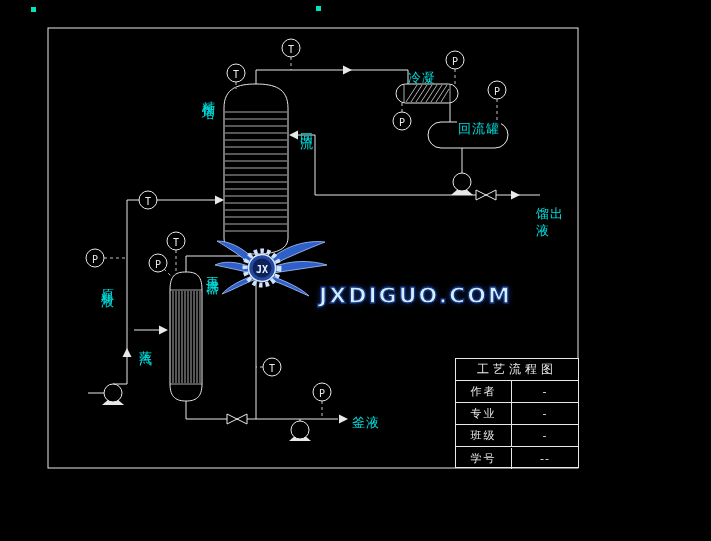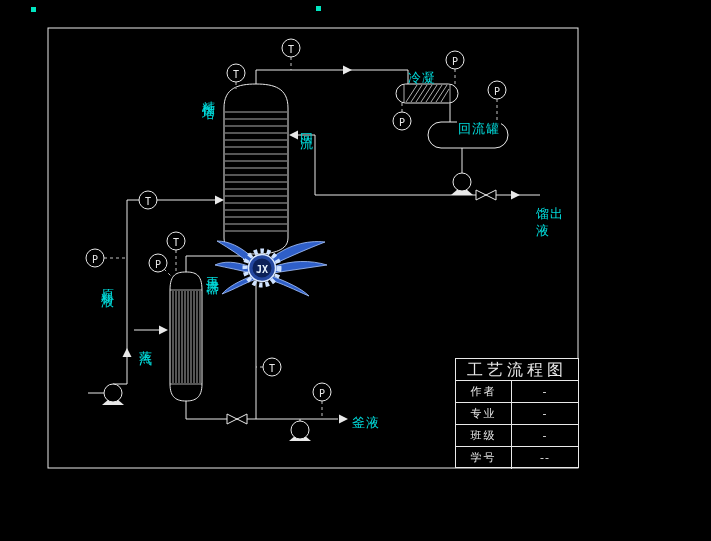--- a/index.html
+++ b/index.html
@@ -20,23 +20,23 @@
   .valve { fill:#000; stroke:#e9e9e9; stroke-width:1; }
 
   .lbl { position:absolute; color:#00dcdc; font-size:13px; line-height:17px; letter-spacing:1px; }
   .lbl.v { writing-mode:vertical-rl; text-orientation:upright; letter-spacing:3px; line-height:14px; }
   .lbl.onvessel { background:#000; padding:0 1px; }
 
   .grip { position:absolute; width:5px; height:5px; background:#00e5c0; }
 
   .titleblock { position:absolute; left:455px; top:358px; width:124px; height:110px;
     border:1px solid #e9e9e9; color:#e9e9e9; background:#000; }
-  .tb-title { height:22px; line-height:21px; text-align:center; font-size:16px;
+  .tb-title { height:22px; line-height:21px; text-align:center; font-size:12px;
     letter-spacing:4px; border-bottom:1px solid #e9e9e9; }
-  .tb-row { display:flex; height:22px; border-bottom:1px solid #e9e9e9; font-size:11px; line-height:21px; }
+  .tb-row { display:flex; height:22px; border-bottom:1px solid #e9e9e9; font-size:11px; line-height:21px;align-items:center; }
   .tb-row:last-child { border-bottom:none; }
   .tb-label { width:56px; text-align:center; border-right:1px solid #e9e9e9; letter-spacing:2px; }
   .tb-value { flex:1; text-align:center; letter-spacing:1px; }
 
   .wm-wings { position:absolute; left:215px; top:236px; }
   .wm-brand { position:absolute; left:318px; top:230px; font-size:42px; font-weight:bold;
     letter-spacing:3px;
     background:linear-gradient(180deg,#ffffff 0%,#dce9ff 35%,#6f9be8 70%,#2a55c0 100%);
     -webkit-background-clip:text; background-clip:text; color:transparent;
     -webkit-text-stroke:2px #15337e; text-shadow:0 0 9px rgba(35,85,200,.55); }
@@ -203,14 +203,15 @@
       <path d="M58,31 C76,24 96,24 112,29 C94,32 76,34 58,37 Z"></path>
       <path d="M57,40 C72,46 86,52 94,60 C80,54 66,47 55,44 Z"></path>
     </g>
     <g>
       <circle cx="47" cy="32" r="17" fill="none" stroke="#cfe2ff" stroke-width="5" stroke-dasharray="3.5 3"></circle>
       <circle cx="47" cy="32" r="13.5" fill="#24479f" stroke="#dbe9ff" stroke-width="1.5"></circle>
       <circle cx="47" cy="32" r="9.5" fill="#0c2158"></circle>
       <text x="47" y="33" text-anchor="middle" dominant-baseline="central" font-size="10" font-weight="bold" fill="#e8f4ff">JX</text>
     </g>
   </svg>
+  <div class="wm-site">JXDIGUO.COM</div>
 
 </div>
 
 </body></html>

